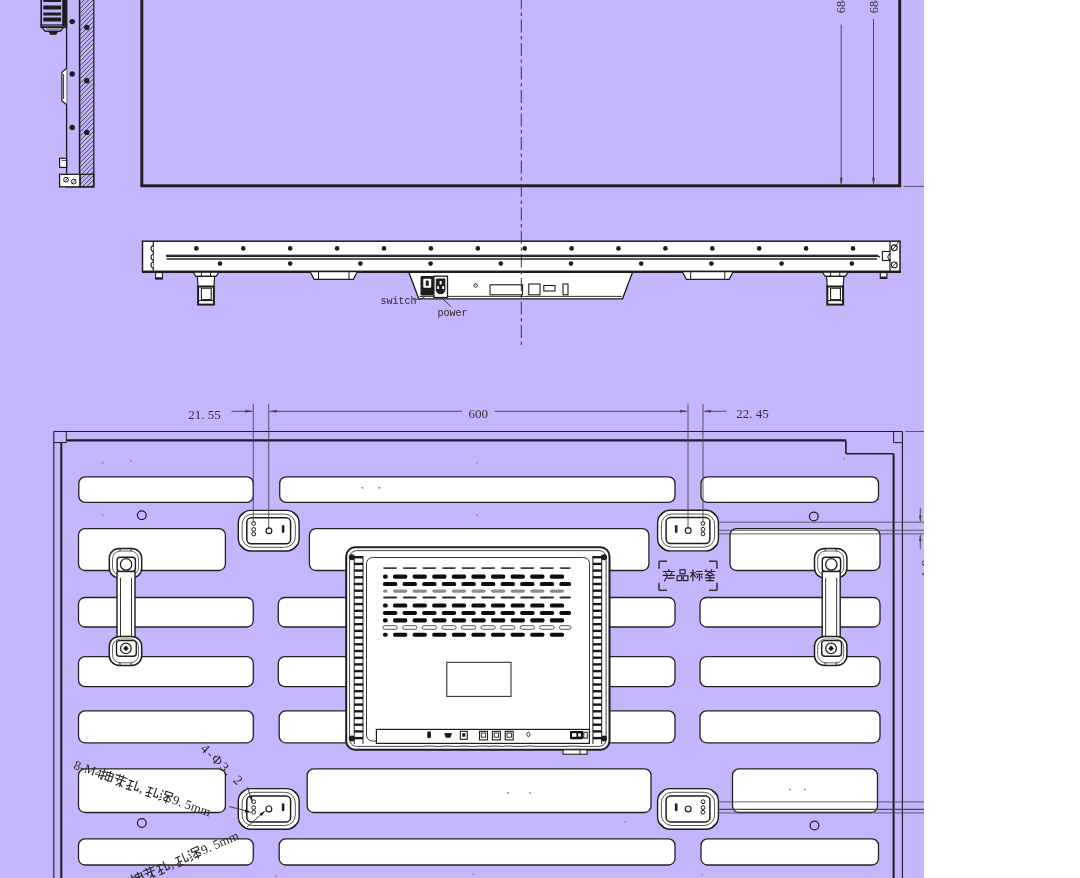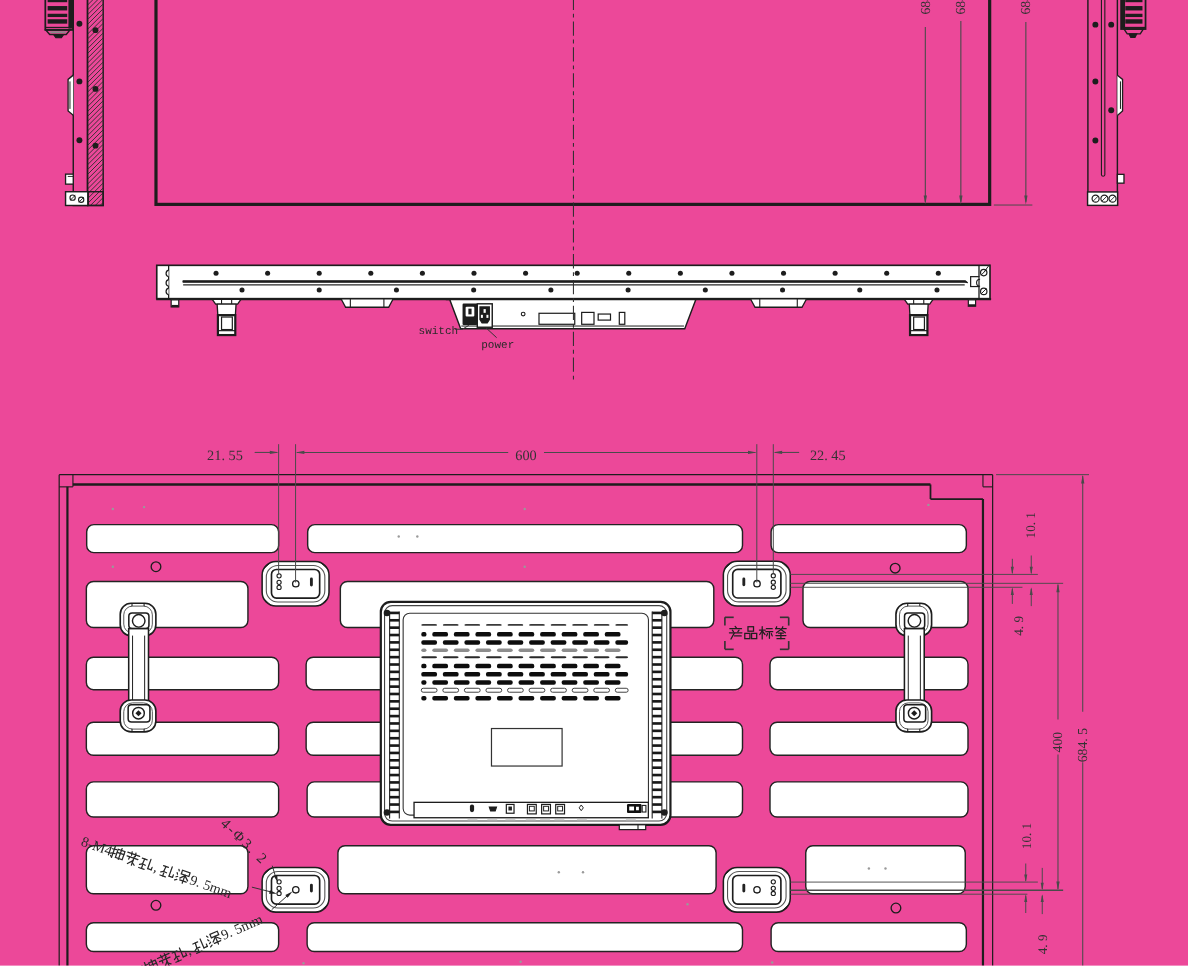--- a/index.html
+++ b/index.html
@@ -1,17 +1,17 @@
 <!DOCTYPE html>
 <html><head>
 <meta charset="utf-8">
 <title>Panel drawing</title>
 <style>
 html,body{margin:0;padding:0;background:#ffffff;}
-#page{position:relative;width:1080px;height:878px;overflow:hidden;background:#ec4899;}
+#page{position:relative;width:924px;height:878px;overflow:hidden;background:#c4b5fd;}
 </style>
 </head>
 <body>
 <div id="page">
 <svg width="1080" height="878" viewBox="0 0 1080 878">
 
 <g>
         <rect x="41.2" y="-6.0" width="25.2" height="33.2" stroke="#1d1d1d" stroke-width="1.6" fill="none"></rect>
         <rect x="43.3" y="0.0" width="17.8" height="2.0" fill="#1d1d1d"></rect>
         <rect x="43.3" y="5.5" width="17.8" height="4.0" fill="#1d1d1d"></rect>

